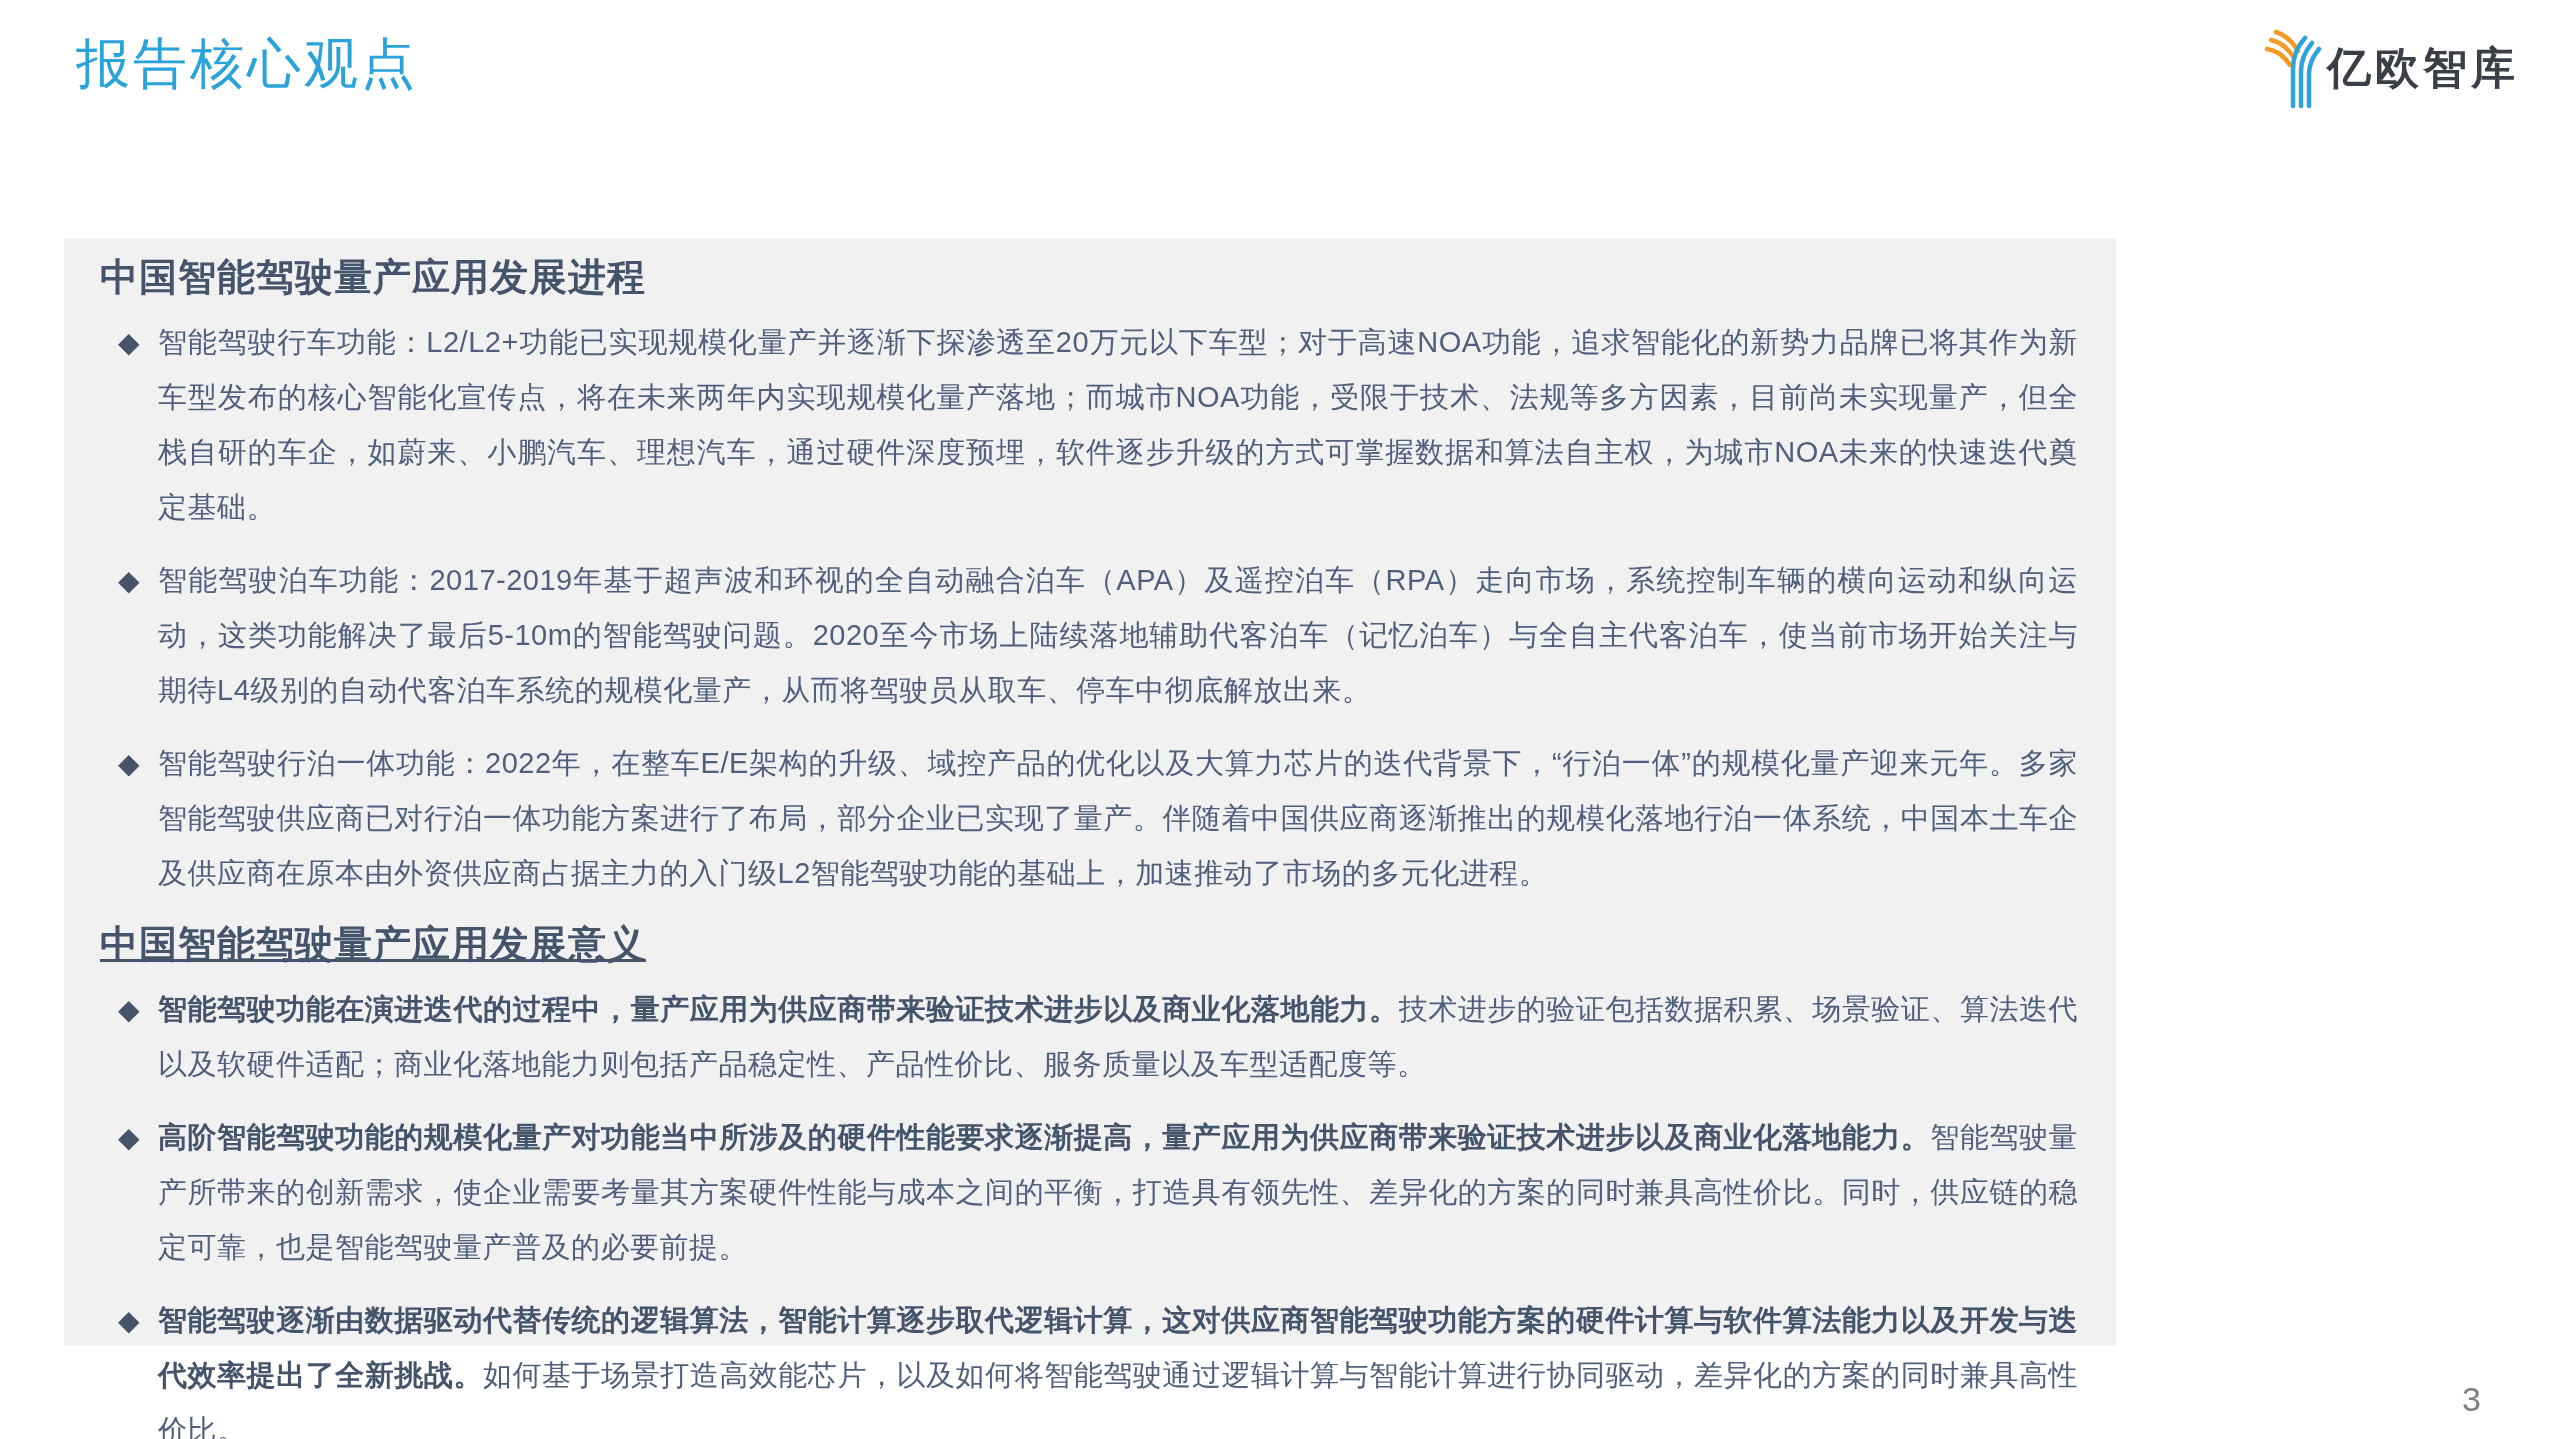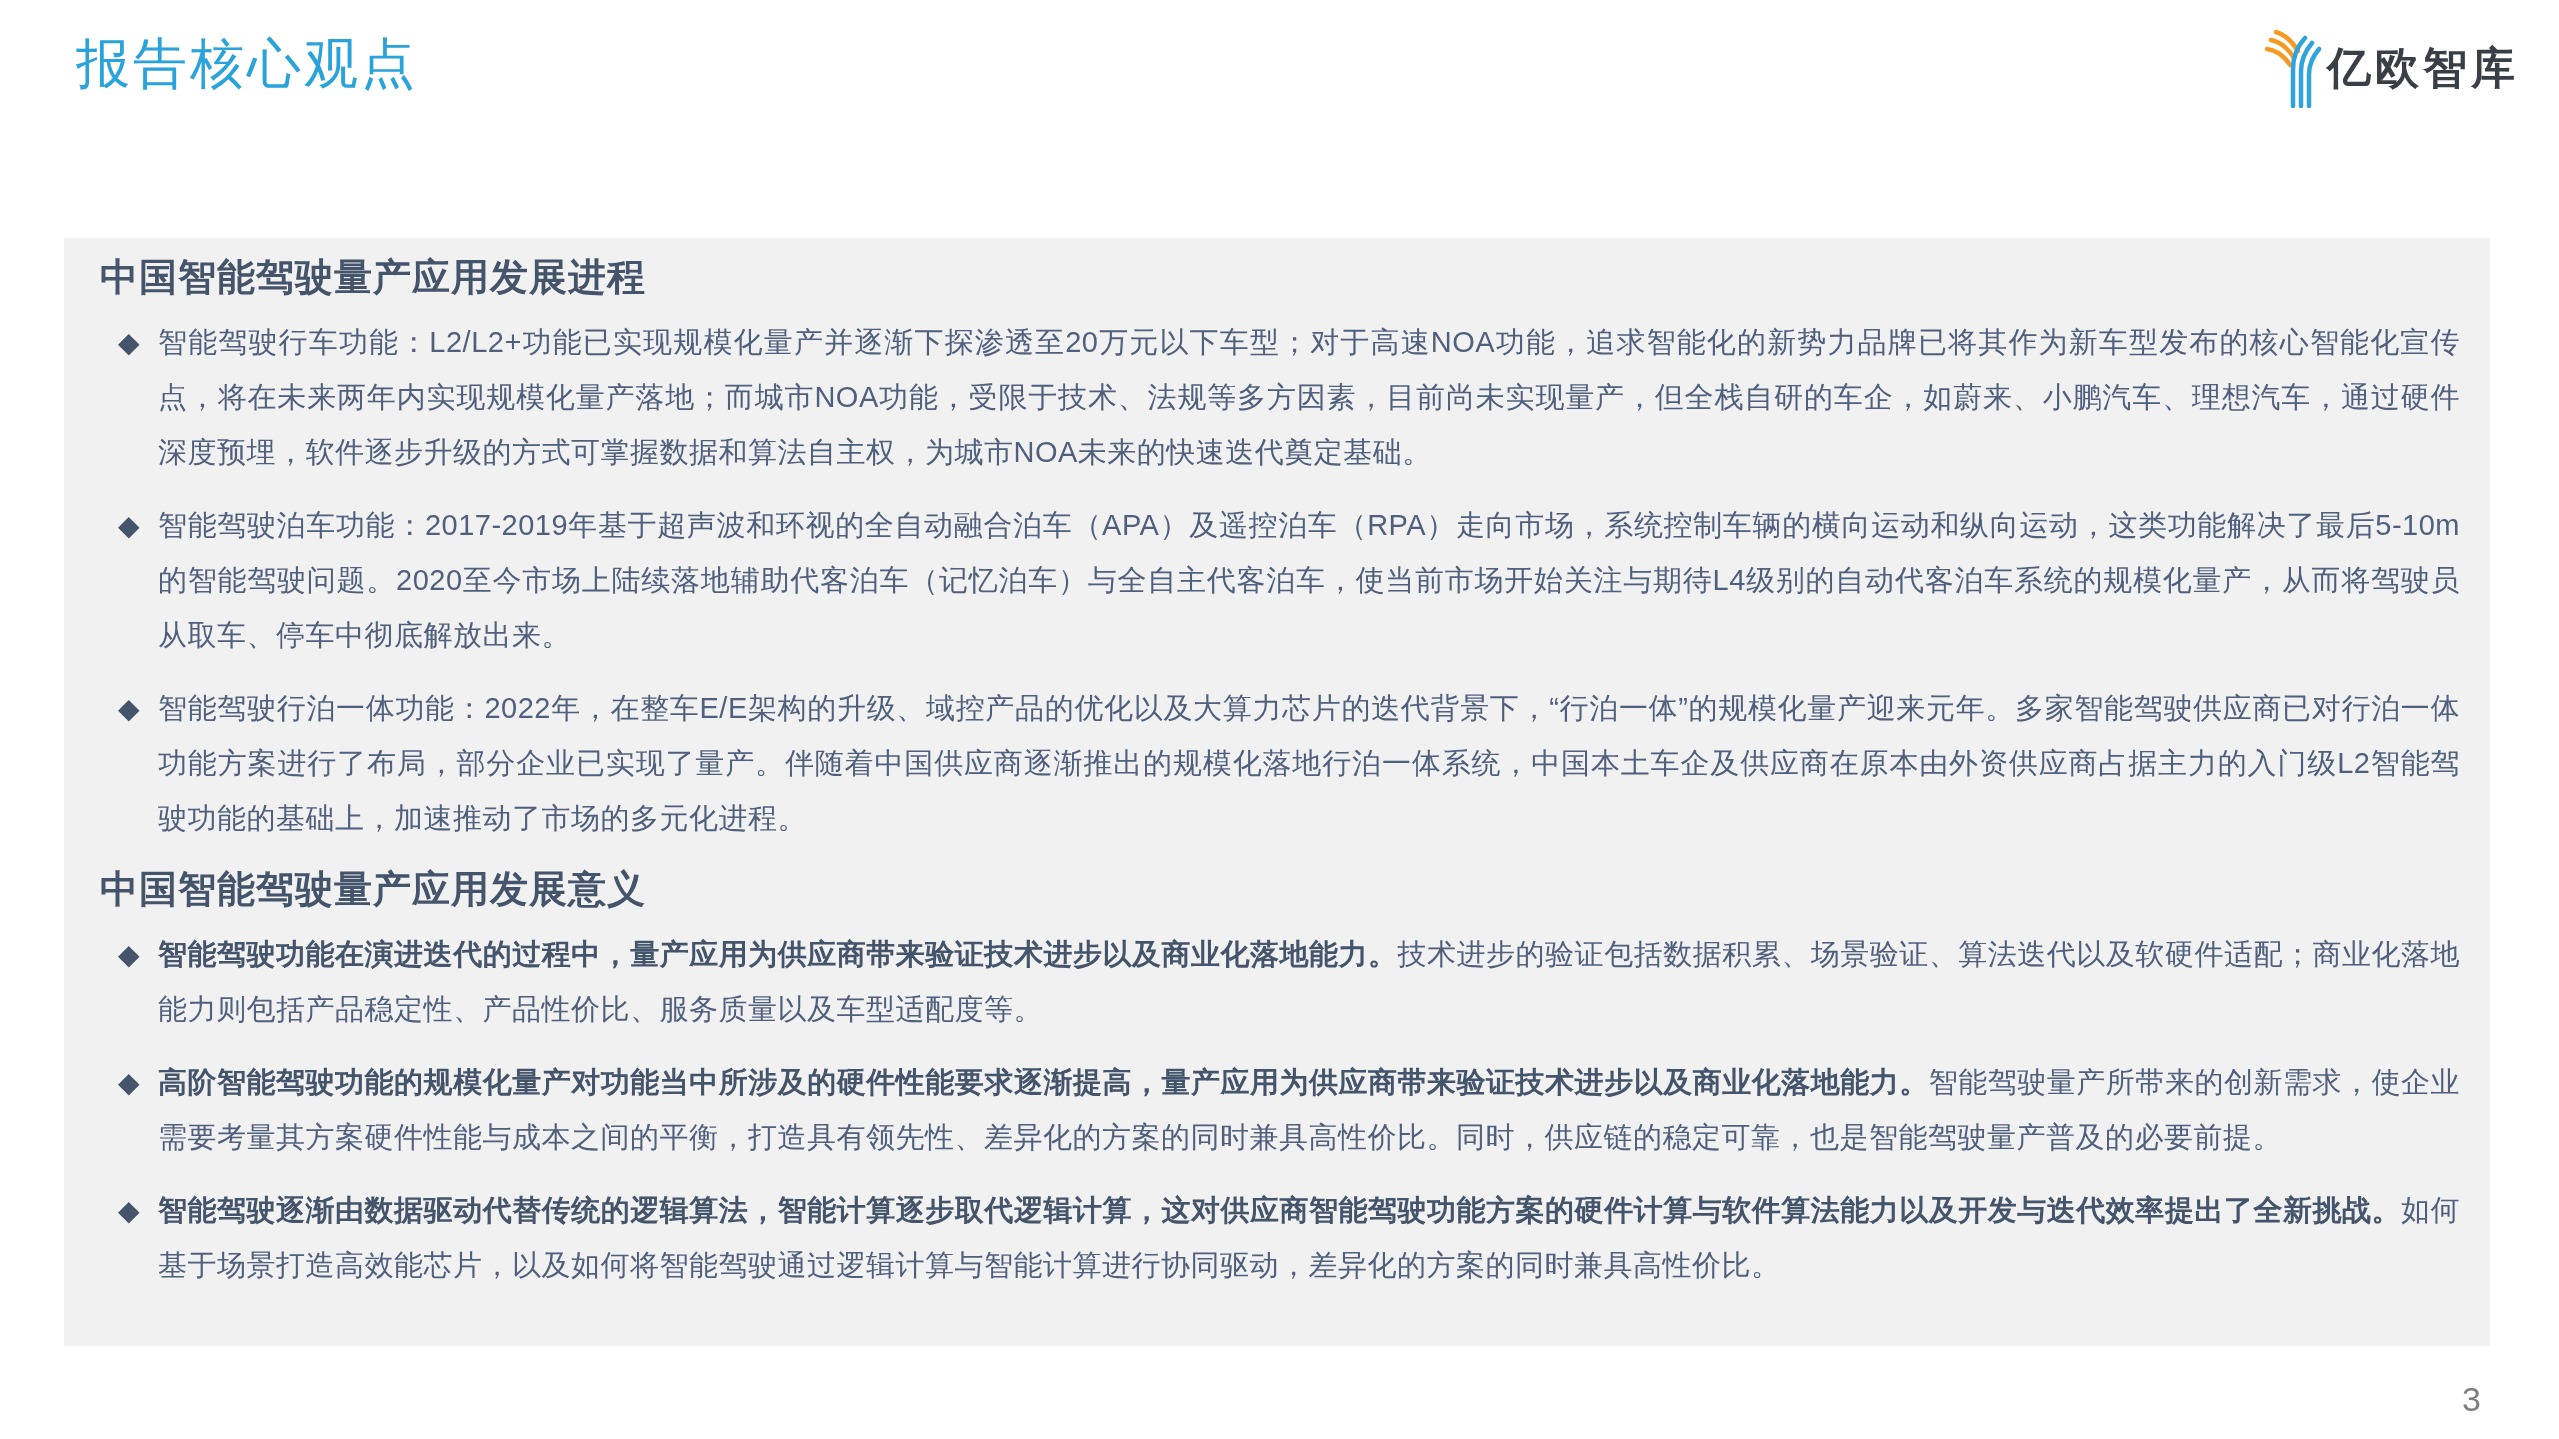--- a/index.html
+++ b/index.html
@@ -40,32 +40,32 @@
   .logo-icon .blue{stroke:var(--logo-blue);}
   .logo-text{
     font-size:44px;
     font-weight:600;
     letter-spacing:4px;
     color:var(--logo-text);
   }
   .panel{
     position:absolute;
     left:64px;top:238px;
-    width:2426px;height:1108px;
+    width:2052px;height:1108px;
     background:var(--panel-bg);
-    padding:12px 30px 0 36px;
+    padding:12px 38px 0 36px;
   }
   .section-heading{
     font-size:38px;
     font-weight:700;
     color:var(--heading);
     margin:2px 0 12px 0;
     letter-spacing:1px;
   }
-  .section-heading.second{margin-top:8px;}
+  .section-heading.second{margin-top:8px;text-decoration:underline;}
   .bullet-list{margin-left:18px;}
   .bullet{
     display:flex;
     align-items:flex-start;
     margin-bottom:18px;
   }
   .marker{
     flex:0 0 40px;
     font-size:28px;
     line-height:55px;

